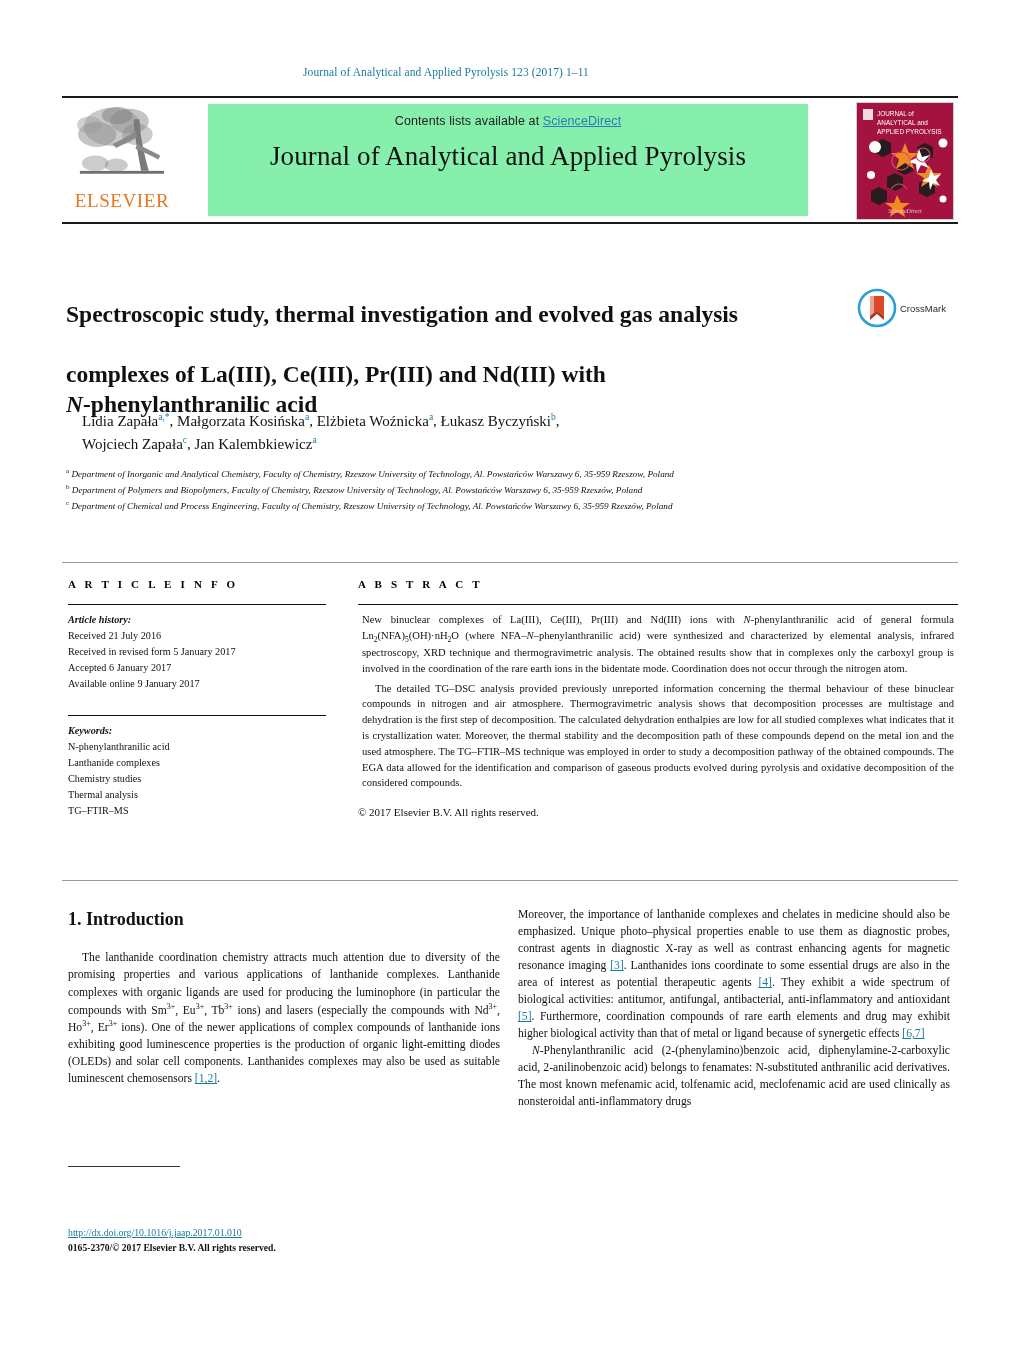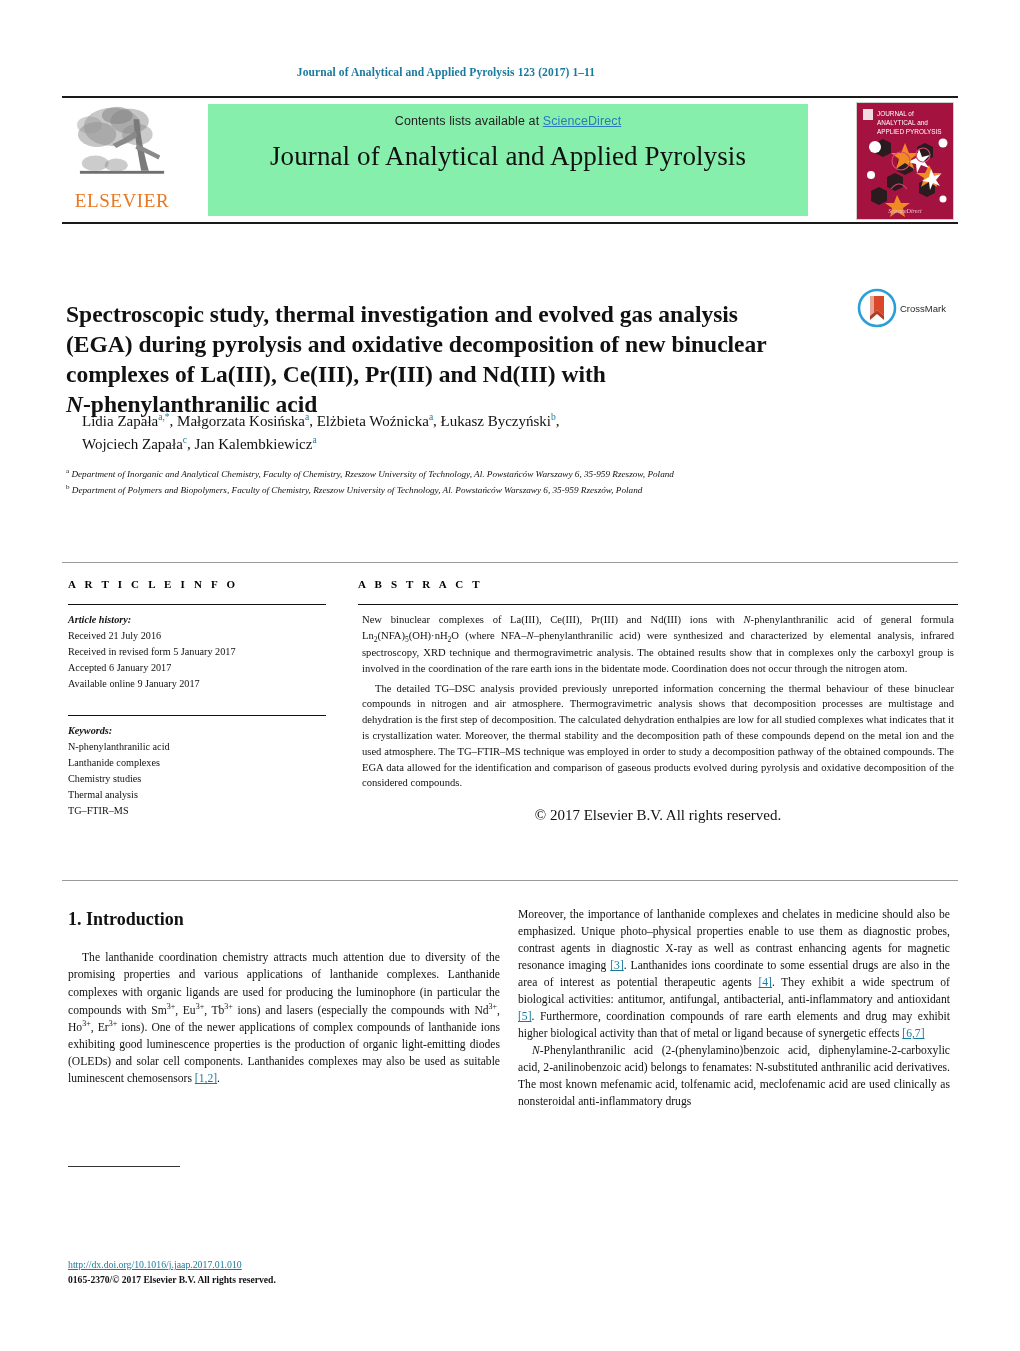--- a/index.html
+++ b/index.html
@@ -22,21 +22,21 @@
     height: 1351px;
   }
 
   
   .running-head {
     position: absolute;
     left: 0; top: 66px;
     width: 892px;
     text-align: center;
     font-size: 11.5px;
-    font-weight: bold;
+    font-weight: normal;
     color: #1a7a9e;
     letter-spacing: 0.1px;
   }
 
   
   .masthead {
     position: absolute;
     left: 62px; top: 96px;
     width: 896px;
     border-top: 2.2px solid #1a1a1a;
@@ -224,22 +224,22 @@
     font-size: 10.6px;
     line-height: 1.49;
     text-align: justify;
     color: #111;
   }
   .abs-body p { margin: 4px; }
   .abs-body p + p { text-indent: 13px; }
   .abs-body em { font-style: italic; }
   .abs-body sub { font-size: 7.5px; vertical-align: sub; }
   .copyright {
-    font-size: 15px;
-    text-align: center;
+    font-size: 11px;
+    text-align: left;
     margin-top: 13px;
     color: #111;
   }
 
   
   .body-rule {
     position: absolute;
     left: 62px; top: 880px;
     width: 896px;
     border-top: 1.1px solid #9a9a9a;
@@ -288,21 +288,20 @@
   .footnote .it { font-style: italic; }
   .footnote .mail { color: #1a7a9e; }
   .footnote .l2 { padding-left: 13px; }
 
   .doi-block {
     position: absolute;
     left: 68px; top: 1226px;
     width: 430px;
     font-size: 9.8px;
     line-height: 1.5;
-    margin-top: 32px;
   }
   .doi-link { color: #1a7a9e; }
   .issn-line { color: #111; font-weight: bold; font-size: 9.6px; }
 </style>
 </head>
 <body>
 
 <div class="page">
 
   <div class="running-head">Journal of Analytical and Applied Pyrolysis 123 (2017) 1–11</div>
@@ -382,33 +381,34 @@
       <circle cx="20" cy="20" r="18" fill="#ffffff" stroke="#2b9fd8" stroke-width="2.6"></circle>
       <path d="M13 8 h14 v20 l-7 -6 -7 6 Z" fill="#d9482b"></path>
       <path d="M13 8 h4 v20 l-4 3 Z" fill="#f0f0f0" opacity="0.55"></path>
       <path d="M20 22 l7 6 v4 l-7 -6 -7 6 v-4 Z" fill="#b33a22"></path>
     </svg>
     <span class="crossmark-text">CrossMark</span>
   </div>
 
   <h1 class="title">
     <span>Spectroscopic study, thermal investigation and evolved gas analysis</span><br>
-    <span>(EGA) during pyrolysis and oxidative decomposition of new binuclear</span><br>
+    <br>
     <span>complexes of La(III), Ce(III), Pr(III) and Nd(III) with</span><br>
     <em>N</em><span>-phenylanthranilic acid</span>
   </h1>
 
   <div class="authors">
     <span>Lidia Zapała</span><sup>a,*</sup><span>, Małgorzata Kosińska</span><sup>a</sup><span>, Elżbieta Woźnicka</span><sup>a</sup><span>, Łukasz Byczyński</span><sup>b</sup><span>,</span><br>
     <span>Wojciech Zapała</span><sup>c</sup><span>, Jan Kalembkiewicz</span><sup>a</sup>
   </div>
 
   <div class="affiliations">
     <span class="aff-line"><sup>a</sup> <span>Department of Inorganic and Analytical Chemistry, Faculty of Chemistry, Rzeszow University of Technology, Al. Powstańców Warszawy 6, 35-959 Rzeszow, Poland</span></span>
     <span class="aff-line"><sup>b</sup> <span>Department of Polymers and Biopolymers, Faculty of Chemistry, Rzeszow University of Technology, Al. Powstańców Warszawy 6, 35-959 Rzeszów, Poland</span></span>
+    <span class="aff-line"><sup>c</sup> <span>Department of Chemical and Process Engineering, Faculty of Chemistry, Rzeszow University of Technology, Al. Powstańców Warszawy 6, 35-959 Rzeszów, Poland</span></span>
   </div>
 
   <div class="sec-rule"></div>
 
   <div class="info-col">
     <div class="col-head">A R T I C L E  I N F O</div>
     <div class="info-rule"></div>
     <div class="info-block">
       <div class="lbl">Article history:</div>
       <div>Received 21 July 2016</div>

